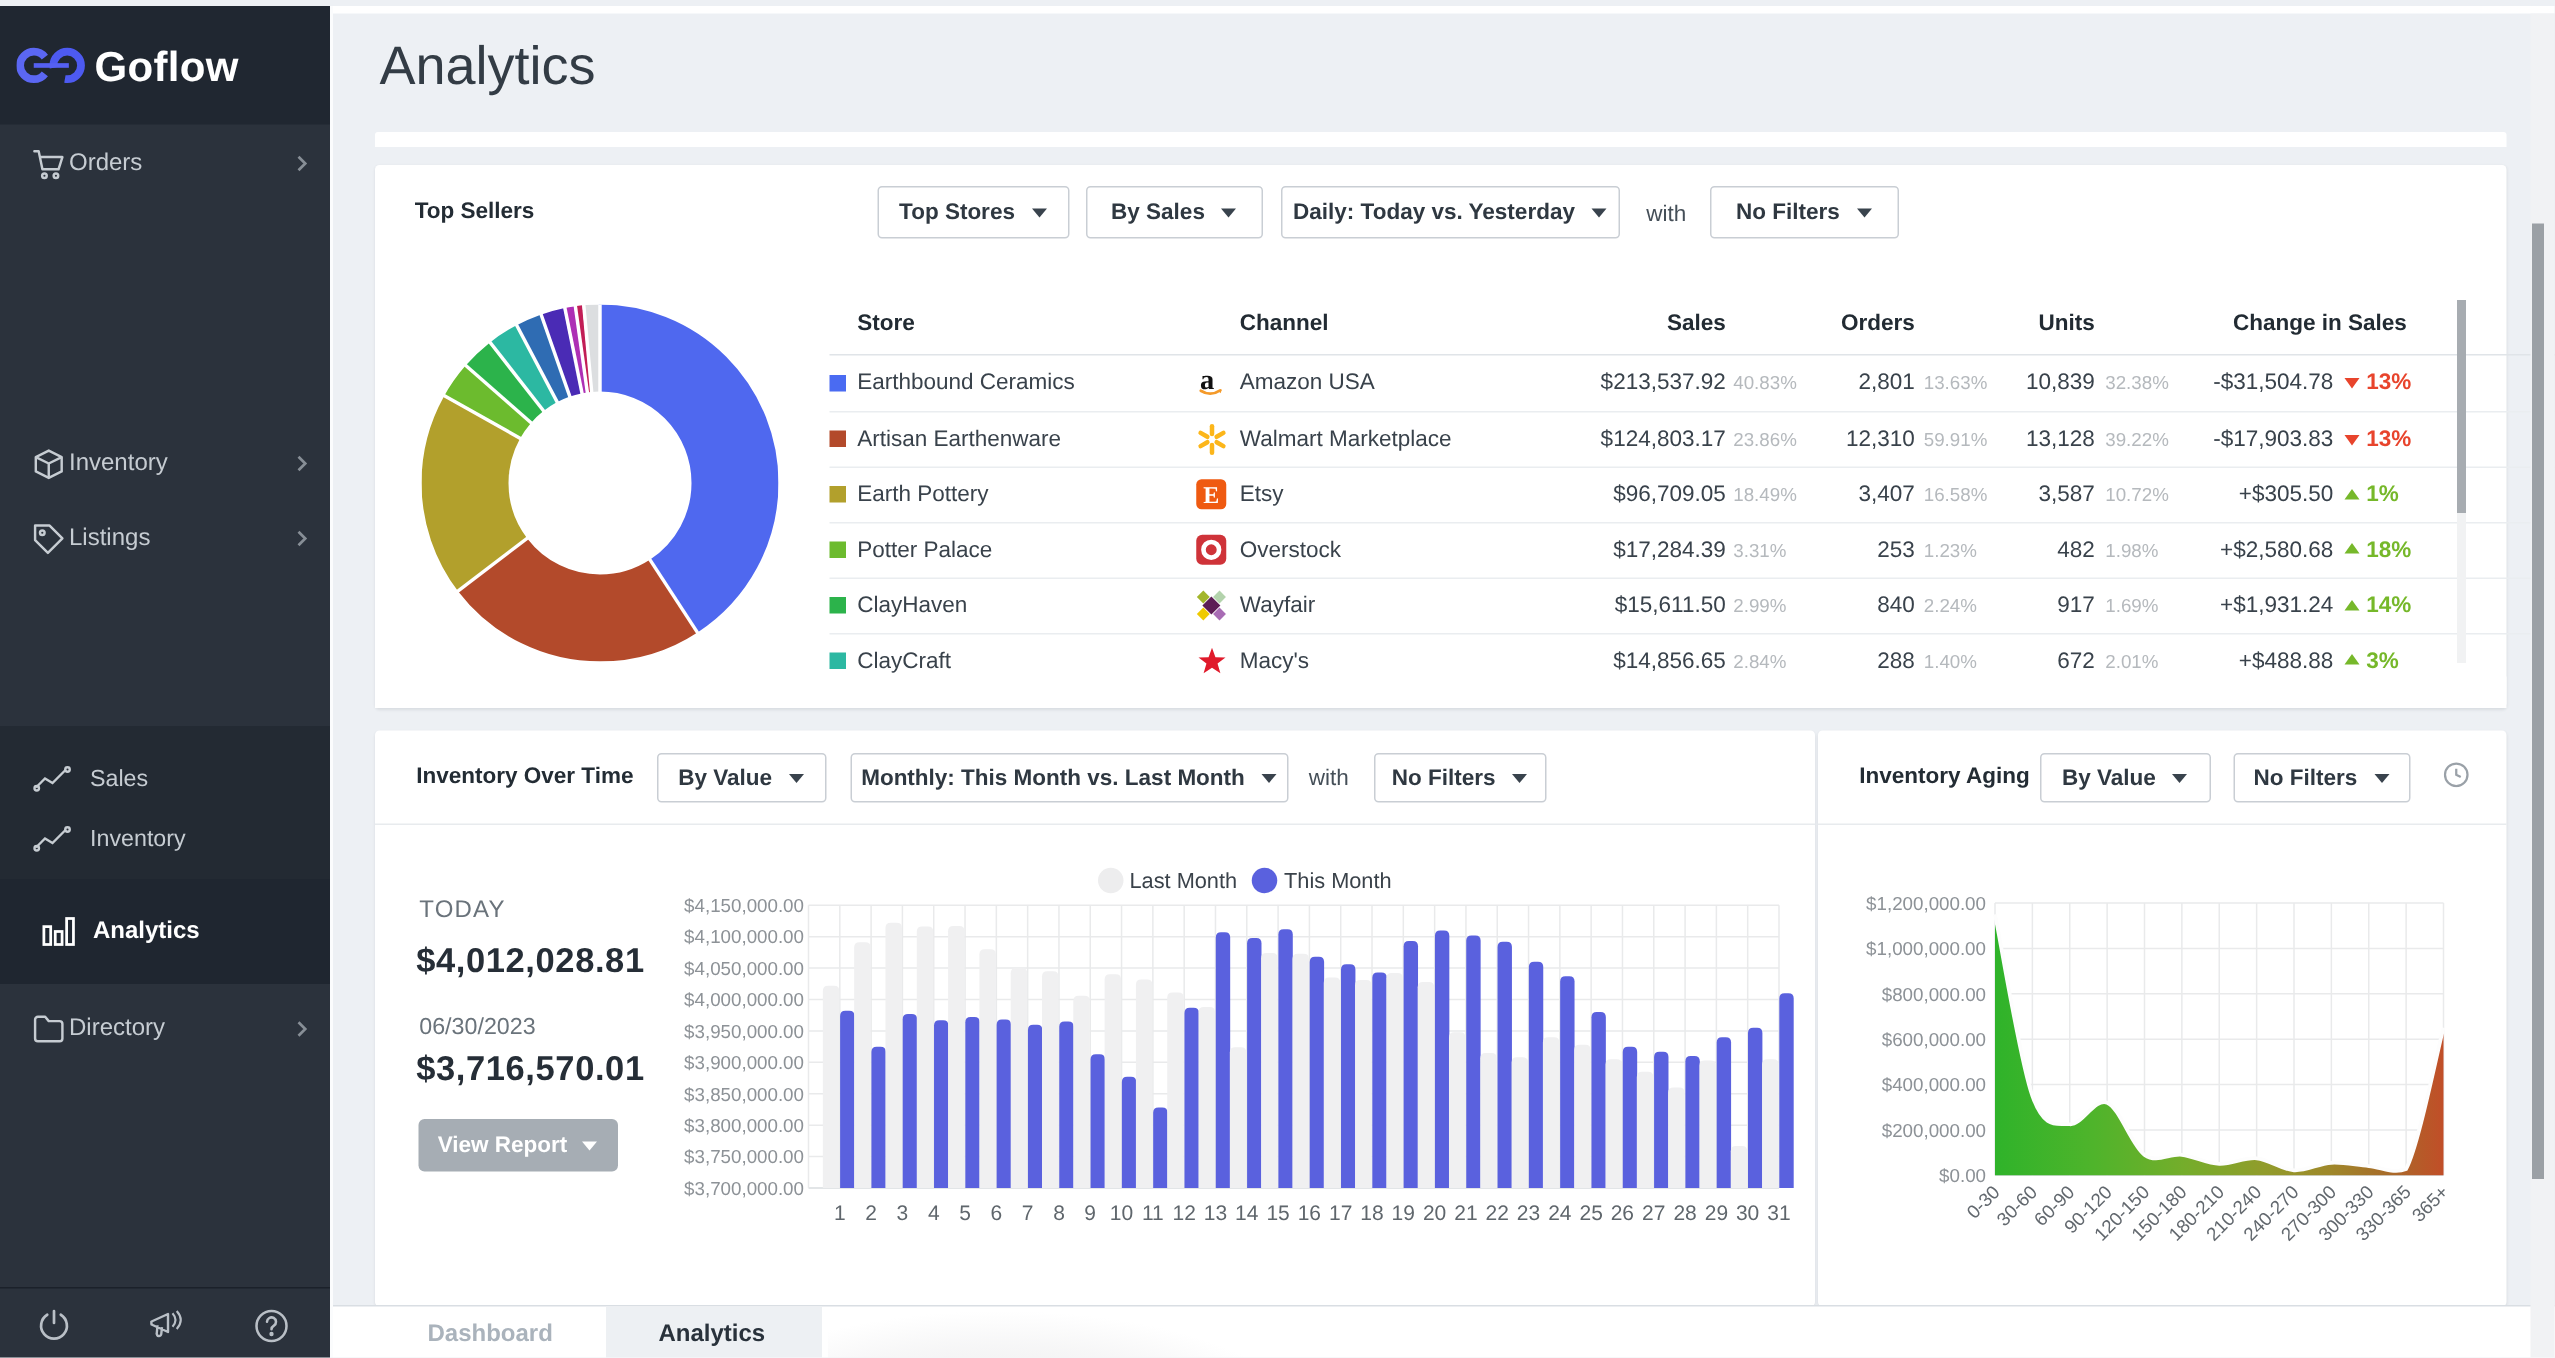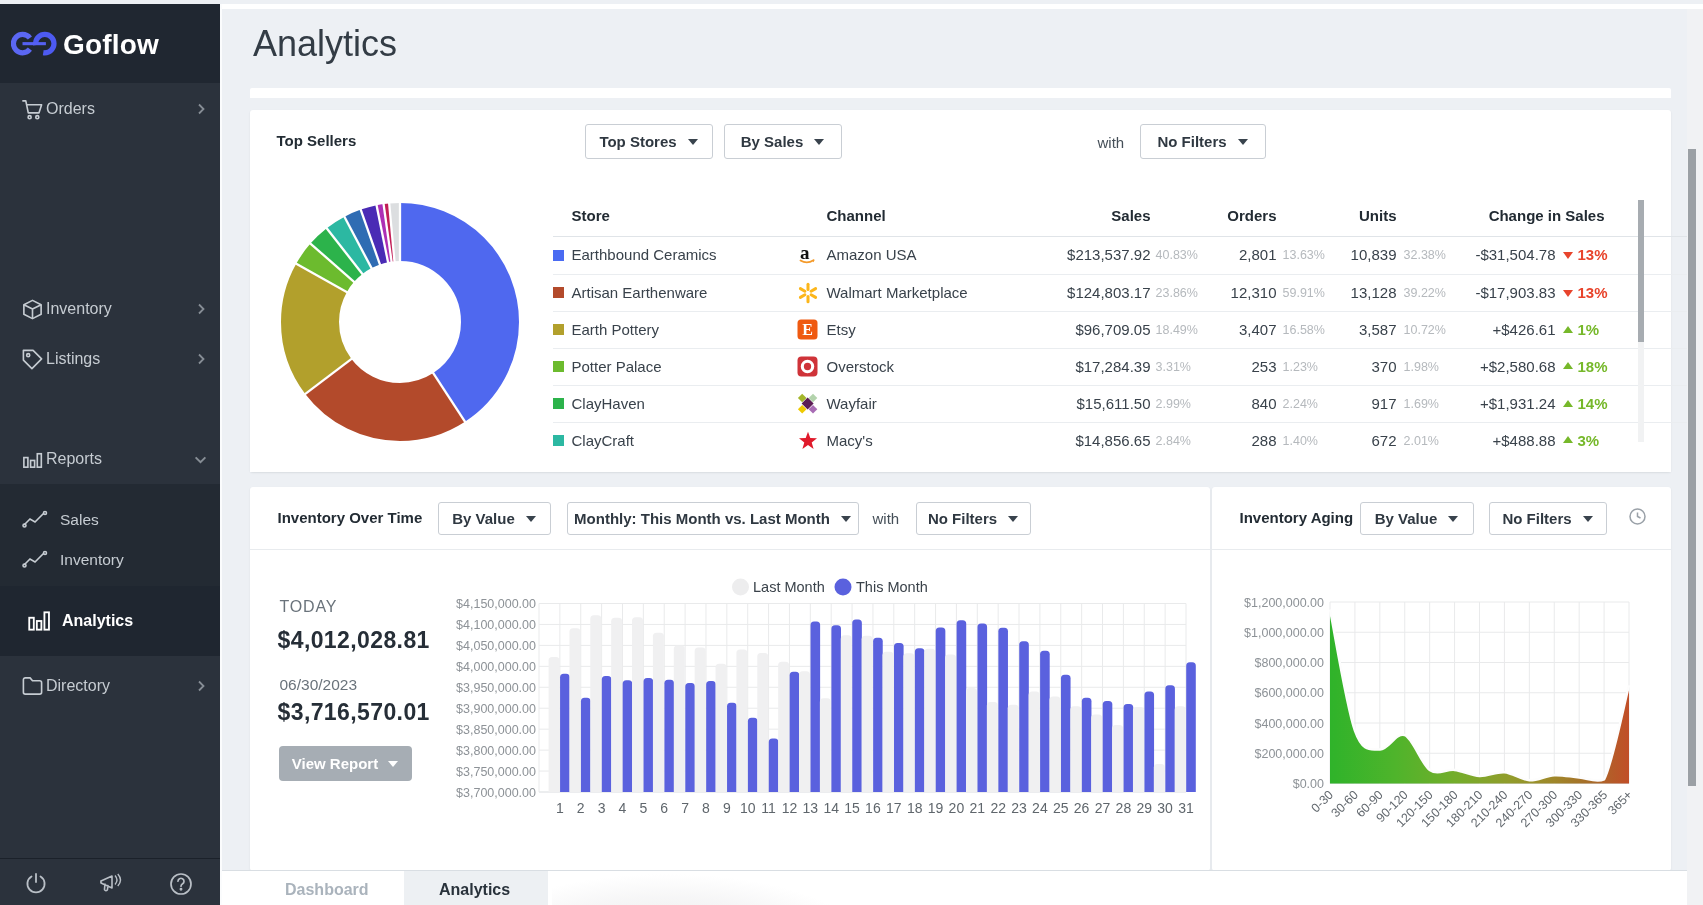--- a/index.html
+++ b/index.html
@@ -65,31 +65,20 @@
         </svg>
   </div>
   <div class="mi" style="top:330px">
     <svg class="ic" width="23" height="23" viewBox="0 0 24 24" fill="none" stroke="#c6ccd2" stroke-width="1.7" stroke-linejoin="round">
           <path d="M12.6 2.5 L21.5 11.4 L11.4 21.5 L2.5 12.6 L2.5 2.5 Z"></path>
           <circle cx="7.5" cy="7.5" r="1.6"></circle>
         </svg>
     <span class="tx">Listings</span>
     <svg class="ch" width="12" height="12" viewBox="0 0 12 12" fill="none" stroke="#878e96" stroke-width="1.8">
           <path d="M4 1.5 L8.5 6 L4 10.5"></path>
-        </svg>
-  </div>
-  <div class="mi" style="top:430px">
-    <svg class="ic" width="23" height="23" viewBox="0 0 24 24" fill="none" stroke="#c6ccd2" stroke-width="1.7">
-          <rect x="3" y="10" width="4.2" height="10"></rect>
-          <rect x="10" y="13" width="4.2" height="7"></rect>
-          <rect x="17" y="6" width="4.2" height="14"></rect>
-        </svg>
-    <span class="tx">Reports</span>
-    <svg class="ch" width="13" height="13" viewBox="0 0 12 12" fill="none" stroke="#878e96" stroke-width="1.8">
-          <path d="M1.5 4 L6 8.5 L10.5 4"></path>
         </svg>
   </div>
 
   <div style="position:absolute;left:0;top:480px;width:220px;height:102px;background:#232a33"></div>
   <div class="mi smi" style="top:496px">
     <svg class="ic" width="26" height="20" viewBox="0 0 26 20" fill="none" stroke="#c6ccd2" stroke-width="1.6">
           <path d="M2 15 L8 9 L13 12 L22 3"></path>
           <circle cx="2.5" cy="15.5" r="1.5"></circle>
           <circle cx="23" cy="3" r="1.5"></circle>
         </svg>
@@ -142,20 +131,21 @@
 
 <div id="main" style="position:absolute;left:220px;top:0;width:1483px;height:905px;background:#edf0f4;border-left:2px solid #fbfcfd">
   <div style="position:absolute;left:0;top:0;width:1483px;height:5px;background:#fff"></div>
   <div style="position:absolute;left:31px;top:19px;font-size:36px;color:#333c45">Analytics</div>
   <div style="position:absolute;left:27.5px;top:84px;width:1421px;height:10px;background:#fff;border-radius:2px 2px 0 0"></div>
 
   <div class="card" style="left:27.5px;top:106px;width:1421px;height:362px">
     <div class="ctitle" style="left:27px;top:22px">Top Sellers</div>
     <div class="btn" style="left:335px;top:14px;width:128px;height:35px">Top Stores<span class="car"></span></div>
     <div class="btn" style="left:474px;top:14px;width:118px;height:35px">By Sales<span class="car"></span></div>
+    <div class="btn" style="left:604px;top:14px;width:226px;height:35px">Daily: Today vs. Yesterday<span class="car"></span></div>
     <div class="with" style="left:848px;top:24px">with</div>
     <div class="btn" style="left:890px;top:14px;width:126px;height:35px">No Filters<span class="car"></span></div>
 
     <svg width="238" height="238" viewBox="0 0 238 238" style="position:absolute;left:31px;top:93px">
 <circle cx="119" cy="119" r="90" fill="none" stroke="#4f68ef" stroke-width="58" pathLength="360" stroke-dasharray="146.91 213.09" stroke-dashoffset="-0.00" transform="rotate(-90 119 119)"></circle>
 <circle cx="119" cy="119" r="90" fill="none" stroke="#b34a2b" stroke-width="58" pathLength="360" stroke-dasharray="85.85 274.15" stroke-dashoffset="-146.91" transform="rotate(-90 119 119)"></circle>
 <circle cx="119" cy="119" r="90" fill="none" stroke="#b2a02c" stroke-width="58" pathLength="360" stroke-dasharray="66.53 293.47" stroke-dashoffset="-232.77" transform="rotate(-90 119 119)"></circle>
 <circle cx="119" cy="119" r="90" fill="none" stroke="#6cbb2e" stroke-width="58" pathLength="360" stroke-dasharray="11.91 348.09" stroke-dashoffset="-299.30" transform="rotate(-90 119 119)"></circle>
 <circle cx="119" cy="119" r="90" fill="none" stroke="#2cb34b" stroke-width="58" pathLength="360" stroke-dasharray="10.76 349.24" stroke-dashoffset="-311.21" transform="rotate(-90 119 119)"></circle>
 <circle cx="119" cy="119" r="90" fill="none" stroke="#2cb8a2" stroke-width="58" pathLength="360" stroke-dasharray="10.22 349.78" stroke-dashoffset="-321.97" transform="rotate(-90 119 119)"></circle>
@@ -237,36 +227,36 @@
             <rect x="0.5" y="0.5" width="20" height="20" rx="3.5" fill="#ef5a11"></rect>
             <text x="10.5" y="16" text-anchor="middle" font-family="Liberation Serif" font-weight="bold" font-size="16" fill="#fff">E</text>
           </svg></div>
   <div class="tc" style="left:577px;top:210.5px">Etsy</div>
   <div class="tc tr" style="left:751px;top:210.5px;width:150px">$96,709.05</div>
   <div class="tp" style="left:906px;top:212.5px">18.49%</div>
   <div class="tc tr" style="left:950px;top:210.5px;width:77px">3,407</div>
   <div class="tp" style="left:1033px;top:212.5px">16.58%</div>
   <div class="tc tr" style="left:1070px;top:210.5px;width:77px">3,587</div>
   <div class="tp" style="left:1154px;top:212.5px">10.72%</div>
-  <div class="tc tr" style="left:1156px;top:210.5px;width:150px">+$426.61</div>
+  <div class="tc tr" style="left:1156px;top:210.5px;width:150px">+$305.50</div>
   <span style="position:absolute;left:1313px;top:216px;width:0;height:0;border-left:5.5px solid transparent;border-right:5.5px solid transparent;border-bottom:7px solid #76b82a"></span>
   <div class="tc" style="left:1328px;top:210.5px;font-weight:bold;color:#76b82a">1%</div>
 
   <div style="position:absolute;left:303px;top:251.0px;width:11px;height:11px;background:#6cbb2e"></div>
   <div class="tc" style="left:322px;top:247.5px">Potter Palace</div>
   <div style="position:absolute;left:547px;top:245.5px;width:22px;height:22px"><svg width="21" height="21" viewBox="0 0 21 21">
             <rect x="0.5" y="0.5" width="20" height="20" rx="4" fill="#cf3339"></rect>
             <circle cx="10.5" cy="10.5" r="5.2" fill="none" stroke="#fff" stroke-width="3.1"></circle>
           </svg></div>
   <div class="tc" style="left:577px;top:247.5px">Overstock</div>
   <div class="tc tr" style="left:751px;top:247.5px;width:150px">$17,284.39</div>
   <div class="tp" style="left:906px;top:249.5px">3.31%</div>
   <div class="tc tr" style="left:950px;top:247.5px;width:77px">253</div>
   <div class="tp" style="left:1033px;top:249.5px">1.23%</div>
-  <div class="tc tr" style="left:1070px;top:247.5px;width:77px">370</div>
+  <div class="tc tr" style="left:1070px;top:247.5px;width:77px">482</div>
   <div class="tp" style="left:1154px;top:249.5px">1.98%</div>
   <div class="tc tr" style="left:1156px;top:247.5px;width:150px">+$2,580.68</div>
   <span style="position:absolute;left:1313px;top:252px;width:0;height:0;border-left:5.5px solid transparent;border-right:5.5px solid transparent;border-bottom:7px solid #76b82a"></span>
   <div class="tc" style="left:1328px;top:247.5px;font-weight:bold;color:#76b82a">18%</div>
 
   <div style="position:absolute;left:303px;top:288.0px;width:11px;height:11px;background:#2cb34b"></div>
   <div class="tc" style="left:322px;top:284.5px">ClayHaven</div>
   <div style="position:absolute;left:547px;top:282.5px;width:22px;height:22px"><svg width="22" height="22" viewBox="0 0 22 22">
             <path d="M5.2 0.7 L9.5 5 L5.2 9.3 L0.9 5 Z" fill="#a3b62b"></path>
             <path d="M16 0.7 L20.3 5 L16 9.3 L11.7 5 Z" fill="#b3d3ac"></path>

